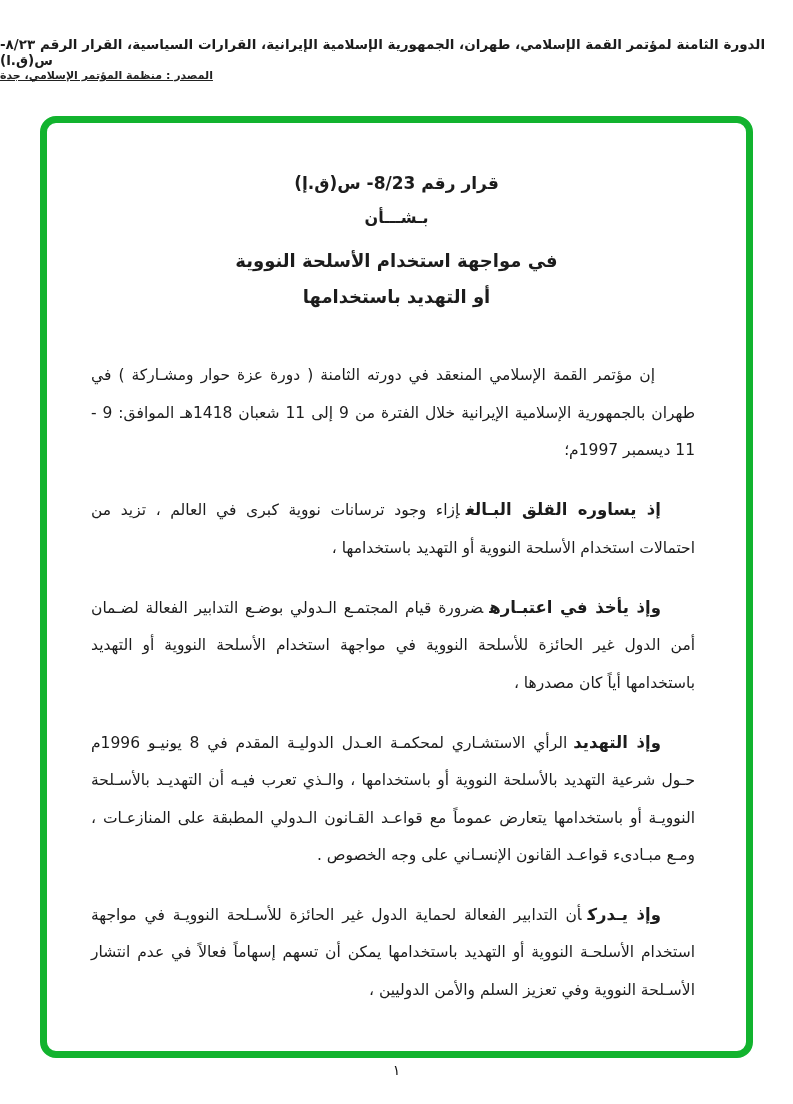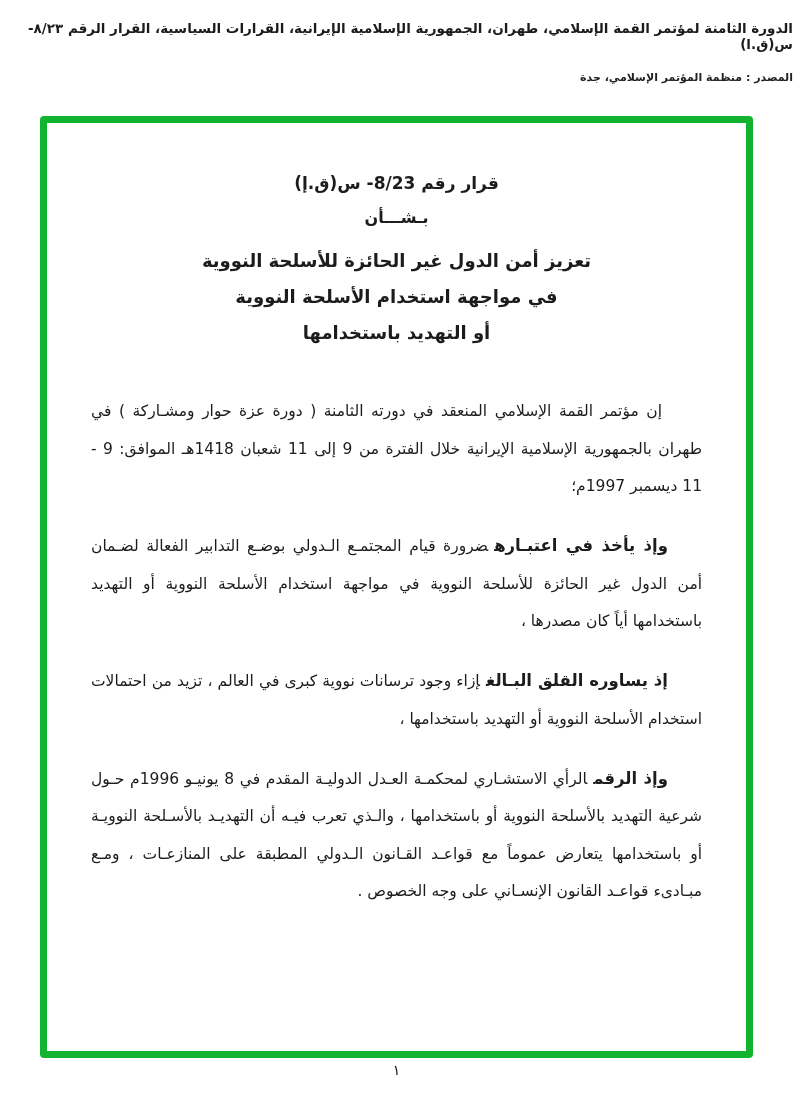--- a/index.html
+++ b/index.html
@@ -2,74 +2,76 @@
 <html lang="ar"><head>
 <meta charset="utf-8">
 <style>
   html,body{margin:0;padding:0;}
   body{
     width:793px;height:1104px;position:relative;background:#ffffff;
     font-family:"DejaVu Sans",sans-serif;color:#1c1c1c;
     -webkit-font-smoothing:antialiased;overflow:hidden;
   }
   
-  .doc-header{position:absolute;top:20px;left:0;right:0;text-align:right;direction:rtl;}
+  .doc-header{position:absolute;top:36px;left:0;right:0;text-align:left;direction:rtl;}
   .doc-header .h1{font-size:13.5px;font-weight:bold;letter-spacing:.2px;}
-  .doc-header .h2{font-size:11px;font-weight:bold;margin-top:19px;color:#222;}
+  .doc-header .h2{font-size:11px;font-weight:bold;margin-top:1px;color:#222;text-decoration:underline;}
   
   .green-box{
     position:absolute;left:40px;top:116px;width:713px;height:942px;
-    box-sizing:border-box;border:7px solid #12b32e;border-radius:4px;
+    box-sizing:border-box;border:7px solid #12b32e;border-radius:16px;
     background:#ffffff;
   }
   .content{direction:rtl;padding:50px 44px 0 44px;box-sizing:border-box;height:100%;overflow:hidden;}
   
   .title-block{text-align:center;font-weight:bold;}
   .title-block .t1{font-size:17px;margin:0 0 15px 0;}
   .title-block .t2{font-size:16px;margin:0 0 23px 0;letter-spacing:1px;}
   .title-block .t3{font-size:18px;margin:0 0 15px 0;}
   .title-block .t4{font-size:18px;margin:2px 0 15px 0;}
   .title-block .t5{font-size:18px;margin:8px;}
   
   .body-text{margin-top:48px;font-size:15.5px;line-height:2.4;text-align:justify;text-align-last:right;}
-  .para{margin:0 0 21px 0;text-indent:34px;}
+  .para{margin:0 7px 21px 0;text-indent:34px;}
   .para .lead{font-weight:bold;margin-inline-end:6px;font-size:16.5px;}
   
   .page-number{position:absolute;top:1062px;left:0;right:0;text-align:center;font-size:14px;color:#111;}
 </style>
 </head>
 <body>
 
 <div class="doc-header">
   <div class="h1">الدورة الثامنة لمؤتمر القمة الإسلامي، طهران، الجمهورية الإسلامية الإيرانية، القرارات السياسية، القرار الرقم ٨/٢٣-س(ق.ا)</div>
   <div class="h2">المصدر :  منظمة المؤتمر الإسلامي، جدة</div>
 </div>
 
 <div class="green-box">
   <div class="content">
 
     <div class="title-block">
       <div class="t1">قرار رقم 8/23- س(ق.إ)</div>
       <div class="t2">بـشـــأن</div>
-      <div class="t3">تعزيز أمن الدول غير الحائزة للأسلحة النووية</div>
       <div class="t4">في مواجهة استخدام الأسلحة النووية</div>
       <div class="t5">أو التهديد باستخدامها</div>
     </div>
 
     <div class="body-text">
       <p class="para">
         <strong class="lead"></strong><span>إن مؤتمر القمة الإسلامي المنعقد في دورته الثامنة ( دورة عزة  حوار  ومشـاركة ) في طهران بالجمهورية الإسلامية الإيرانية خلال الفترة من 9 إلى 11 شعبان 1418هـ  الموافق: 9 - 11 ديسمبر 1997م؛</span>
       </p>
       <p class="para">
+        <strong class="lead">إذ يساوره القلق البـالغ</strong><span>إزاء وجود ترسانات نووية كبرى في العالم ، تزيد من احتمالات استخدام الأسلحة النووية أو التهديد باستخدامها ،</span>
+      </p>
+      <p class="para">
         <strong class="lead">وإذ يأخذ في اعتبـاره</strong><span>ضرورة قيام المجتمـع الـدولي بوضـع التدابير الفعالة لضـمان أمن الدول غير الحائزة للأسلحة النووية في مواجهة استخدام الأسلحة النووية أو التهديد باستخدامها أياً كان مصدرها ،</span>
       </p>
       <p class="para">
-        <strong class="lead">إذ يساوره القلق البـالغ</strong><span>إزاء وجود ترسانات نووية كبرى في العالم ، تزيد من احتمالات استخدام الأسلحة النووية أو التهديد باستخدامها ،</span>
+        <strong class="lead">وإذ التهديد</strong><span>الرأي الاستشـاري لمحكمـة العـدل الدوليـة المقدم في 8 يونيـو 1996م حـول شرعية التهديد بالأسلحة النووية أو باستخدامها ، والـذي تعرب فيـه أن التهديـد بالأسـلحة النوويـة أو باستخدامها يتعارض عموماً مع قواعـد القـانون الـدولي المطبقة على المنازعـات ، ومـع مبـادىء قواعـد القانون الإنسـاني على وجه الخصوص .</span>
       </p>
       <p class="para">
-        <strong class="lead">وإذ الرقم</strong><span>الرأي الاستشـاري لمحكمـة العـدل الدوليـة المقدم في 8 يونيـو 1996م حـول شرعية التهديد بالأسلحة النووية أو باستخدامها ، والـذي تعرب فيـه أن التهديـد بالأسـلحة النوويـة أو باستخدامها يتعارض عموماً مع قواعـد القـانون الـدولي المطبقة على المنازعـات ، ومـع مبـادىء قواعـد القانون الإنسـاني على وجه الخصوص .</span>
+        <strong class="lead">وإذ يـدرك</strong><span>أن التدابير الفعالة لحماية الدول غير الحائزة للأسـلحة النوويـة في مواجهة استخدام الأسلحـة النووية أو التهديد باستخدامها يمكن أن تسهم إسهاماً فعالاً في عدم انتشار الأسـلحة النووية وفي تعزيز  السلم والأمن الدوليين ،</span>
       </p>
     </div>
 
   </div>
 </div>
 
 <div class="page-number">١</div>
 
 </body></html>

